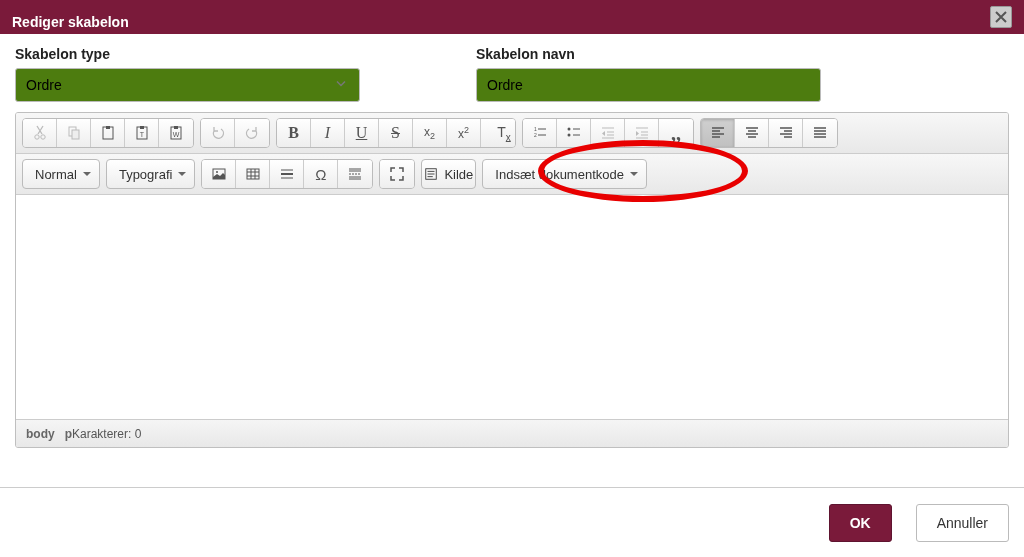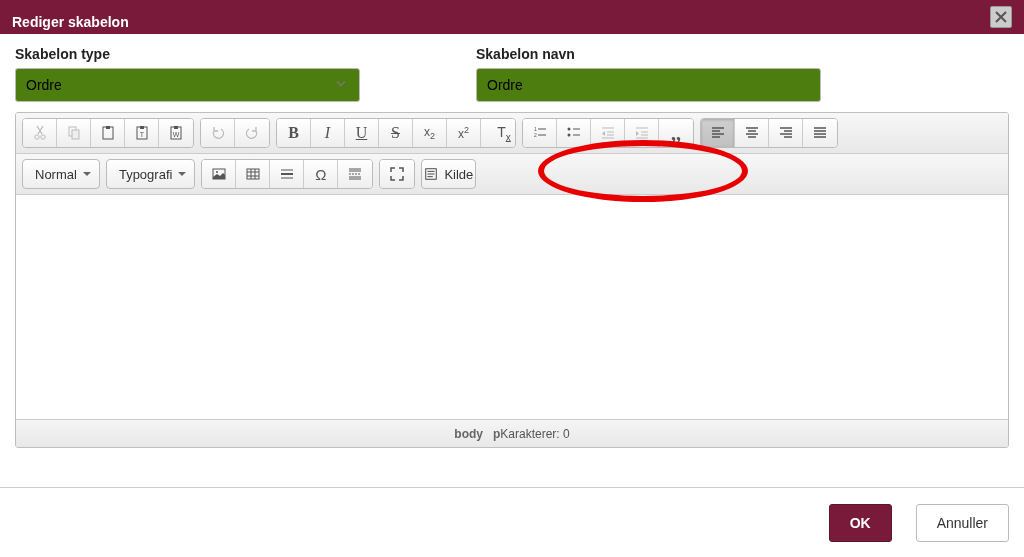--- a/index.html
+++ b/index.html
@@ -132,21 +132,21 @@
   .editor-body {
     height: 224px;
     background: #fff;
   }
   .editor-status {
     height: 28px;
     background: linear-gradient(#f5f5f5, #e8e8e8);
     border-top: 1px solid #ccc;
     display: flex;
     align-items: center;
-    justify-content: center;
+    justify-content: flex-start;
     padding: 0 10px;
     font-size: 12px;
     color: #555;
   }
   .path-parts { display: flex; gap: 10px; font-weight: bold; color: #666; }
   .dialog-footer {
     position: absolute;
     bottom: 0;
     left: 0;
     right: 0;
@@ -434,20 +434,24 @@
     </div>
     <button class="combo-btn" style="padding:0 2px;justify-content:flex-end;">
       <svg width="14" height="14" viewBox="0 0 16 16">
           <rect x="2" y="2" width="12" height="12" stroke="currentColor" fill="none"></rect>
           <line x1="4" y1="5" x2="12" y2="5" stroke="currentColor"></line>
           <line x1="4" y1="8" x2="12" y2="8" stroke="currentColor"></line>
           <line x1="4" y1="11" x2="10" y2="11" stroke="currentColor"></line>
         </svg>
       <span>Kilde</span>
     </button>
+    <button class="combo-btn">
+      <span>Indsæt dokumentkode</span>
+      <span class="combo-caret"></span>
+    </button>
   </div>
 
   <div class="editor-body"></div>
 
   <div class="editor-status">
     <div class="path-parts">
       <span>body</span>
       <span>p</span>
     </div>
     <div class="char-count">

